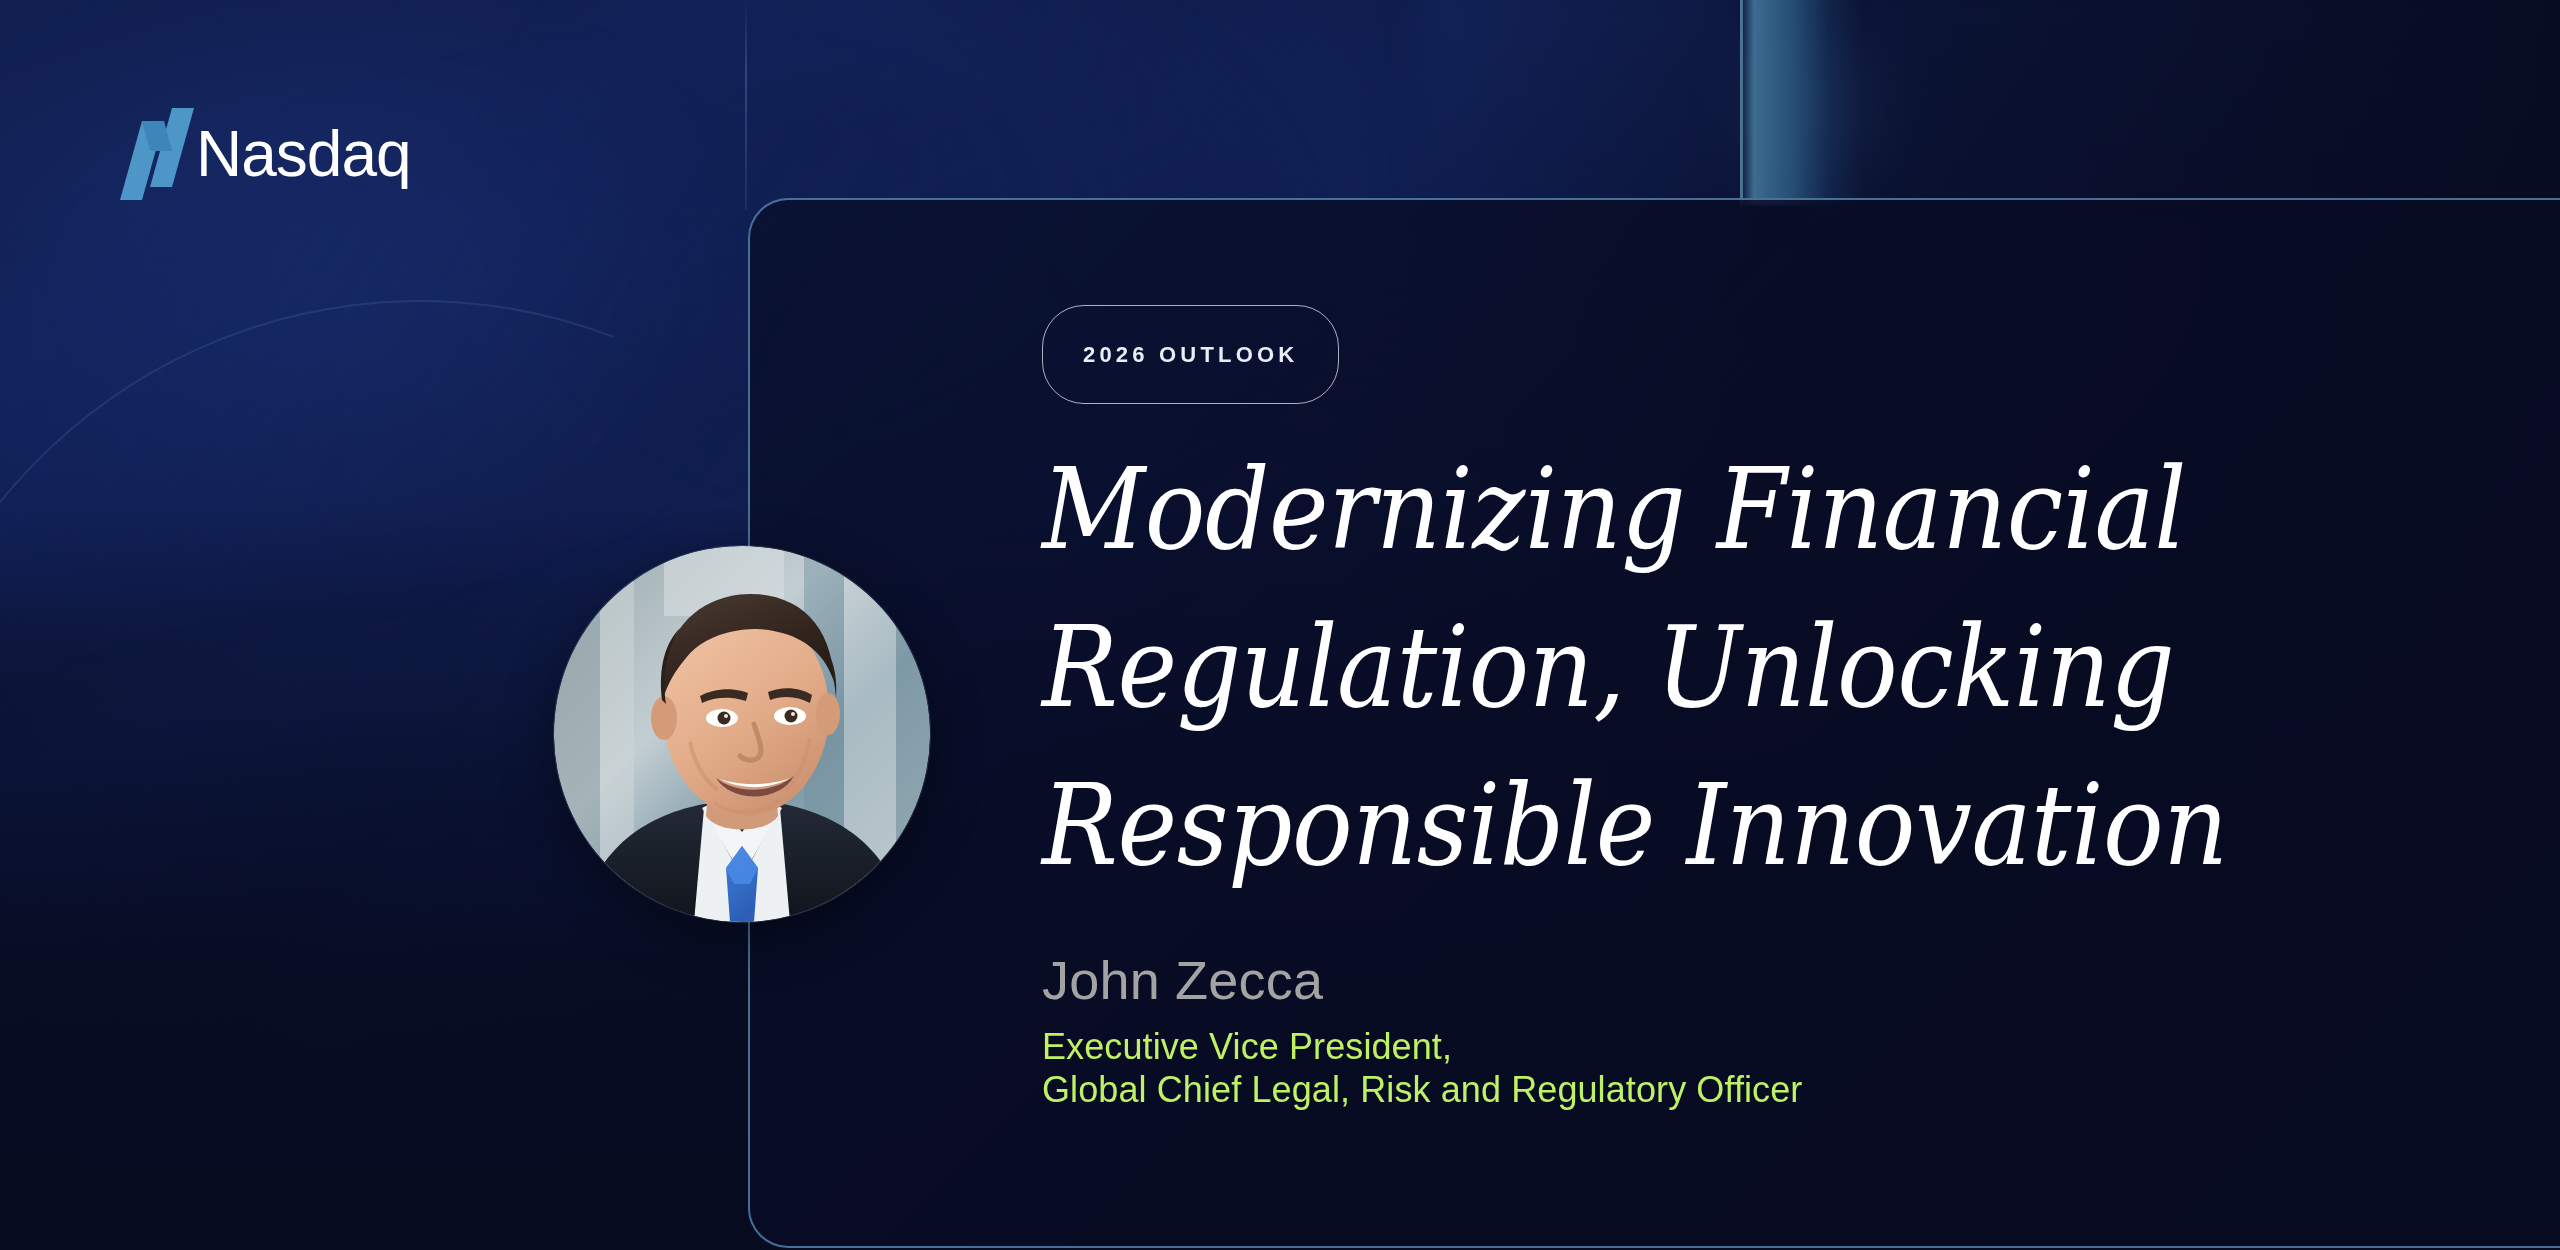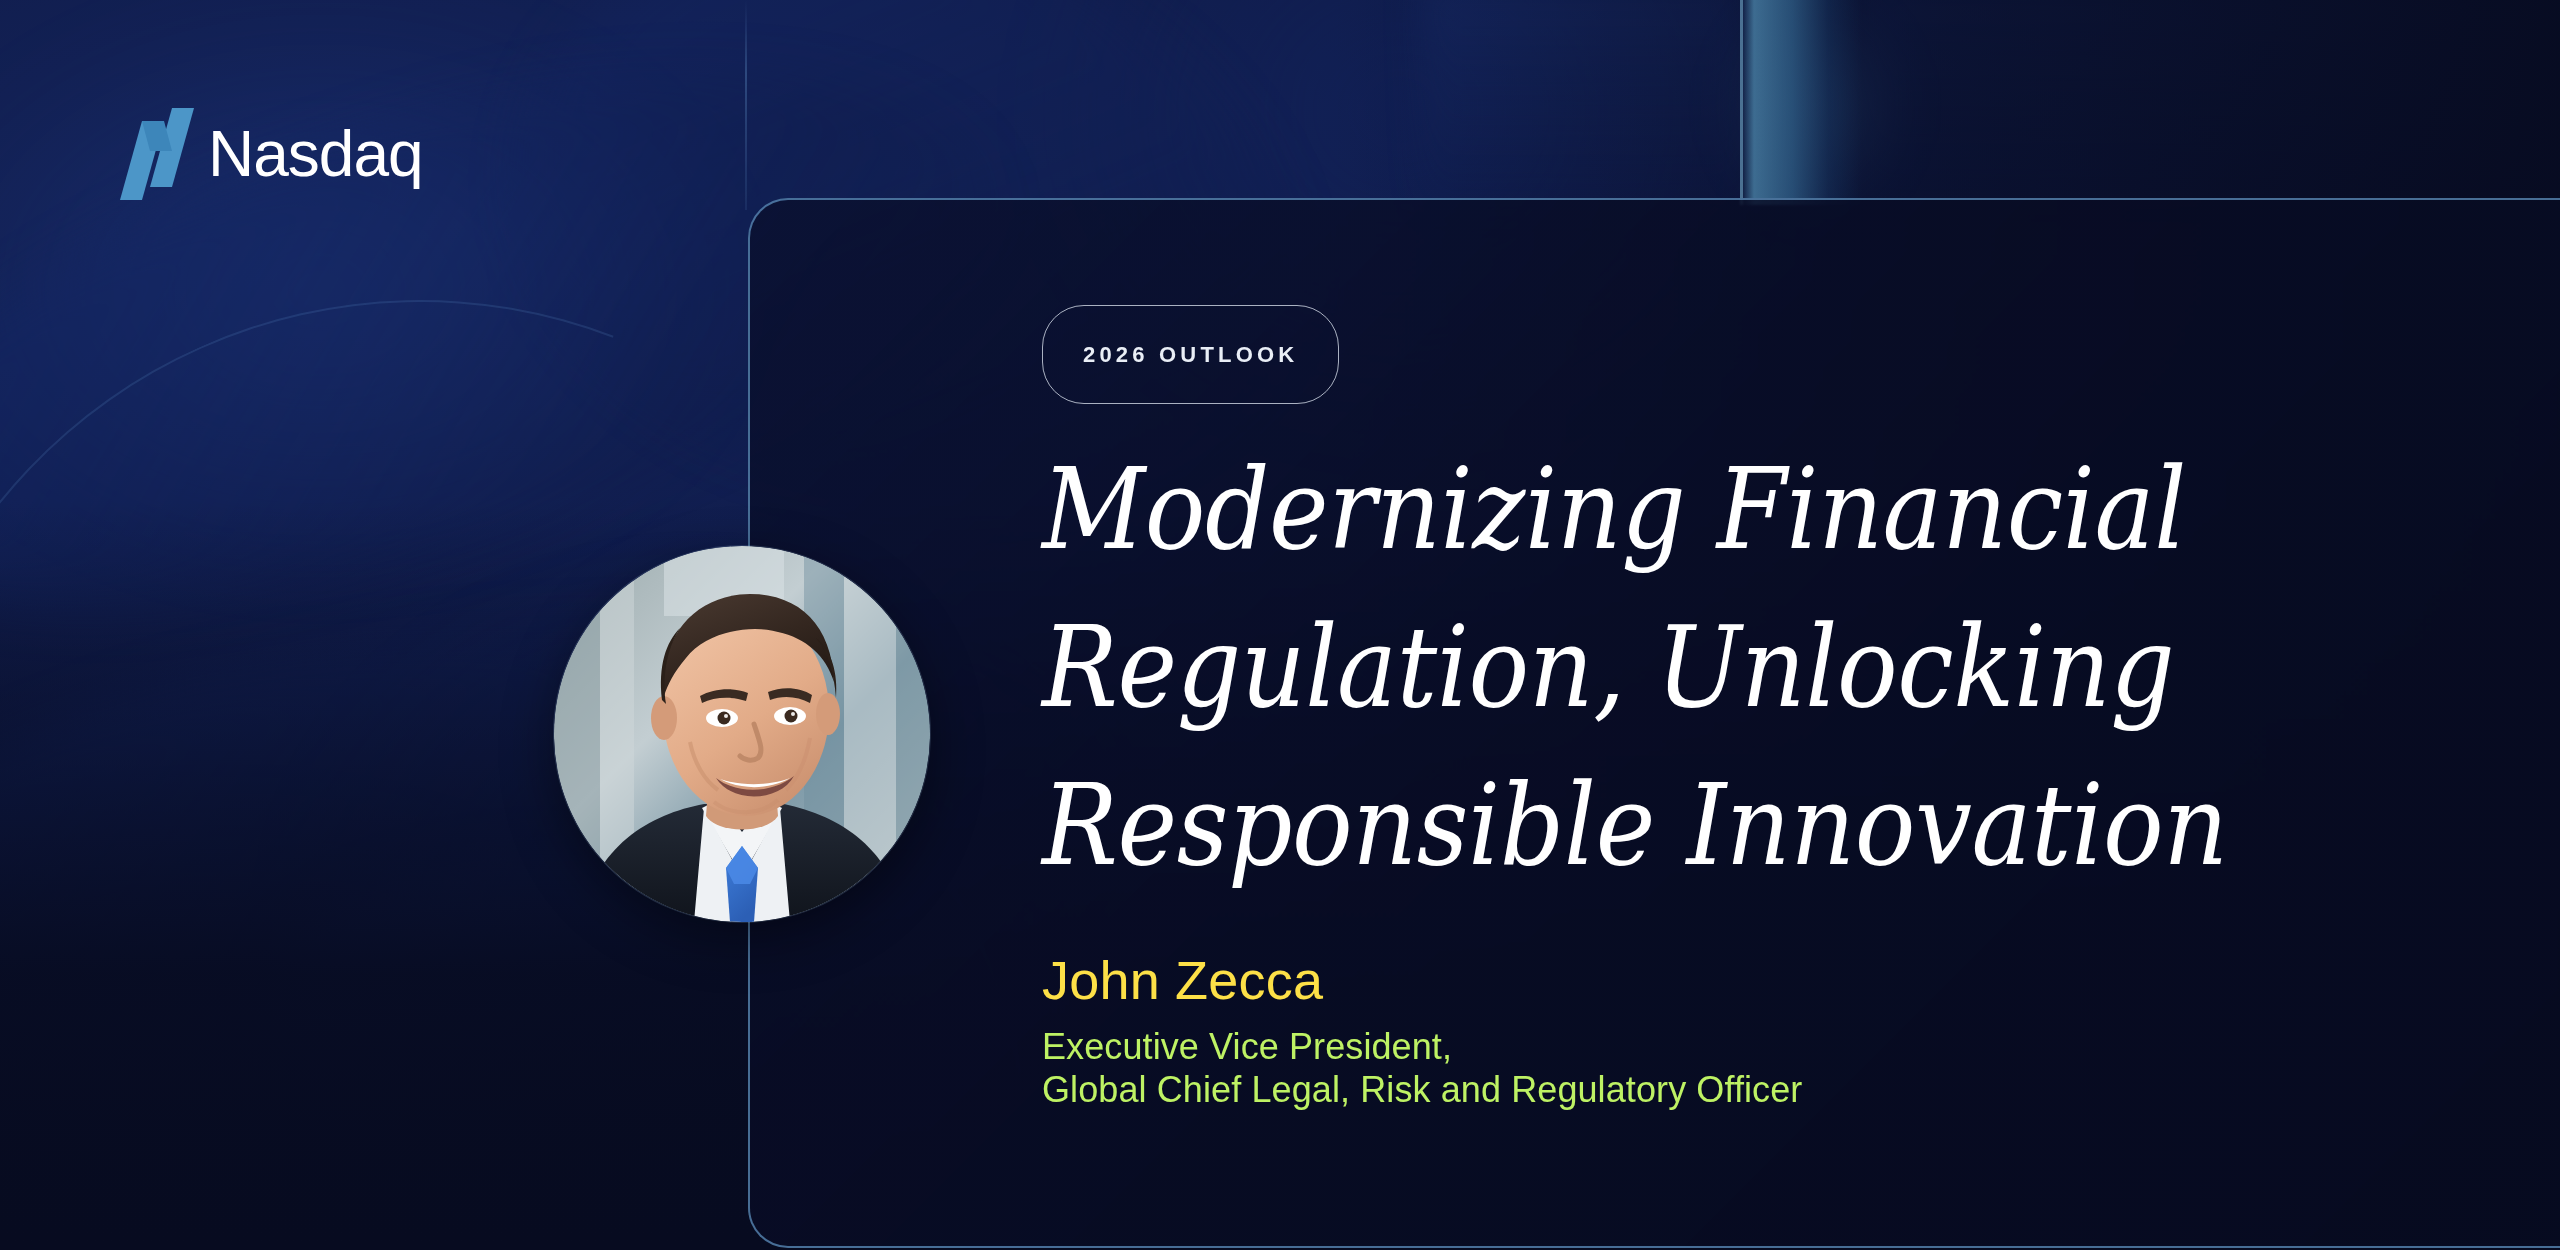--- a/index.html
+++ b/index.html
@@ -130,21 +130,21 @@
     border-right:none;
     border-radius:40px 0 0 40px;
     background:linear-gradient(135deg, rgba(9,14,42,.72) 0%, rgba(8,12,36,.88) 45%, rgba(7,11,32,.96) 100%);
     backdrop-filter:blur(1px);
   }
 
   
   .logo {
     position:absolute;
     left:120px; top:108px;
-    display:flex; align-items:center; gap:14px;
+    display:flex; align-items:center; gap:2px;
   }
   .logo-mark { width:74px; height:92px; display:block; }
   .logo-word {
     font-family:"Liberation Sans", sans-serif;
     font-size:64px; font-weight:400; letter-spacing:-1px;
     color:#ffffff; line-height:1;
   }
 
   
   .content { position:absolute; left:1042px; top:0; width:1420px; }
@@ -173,21 +173,21 @@
     letter-spacing:-0.5px;
     color:#ffffff;
     transform:scaleX(.90);
     transform-origin:left top;
   }
   .headline .hl-line { display:block; white-space:nowrap; }
 
   .speaker { position:absolute; left:0; top:950px; }
   .speaker-name {
     font-size:54px; font-weight:400; line-height:1.12;
-    color:#fde047;
+    color:#a3a3a3;
     letter-spacing:.2px;
   }
   .speaker-role {
     margin-top:16px;
     font-size:36px; font-weight:400; line-height:1.18;
     color:#bef264;
     letter-spacing:.1px;
   }
   .speaker-role span { display:block; }
 

